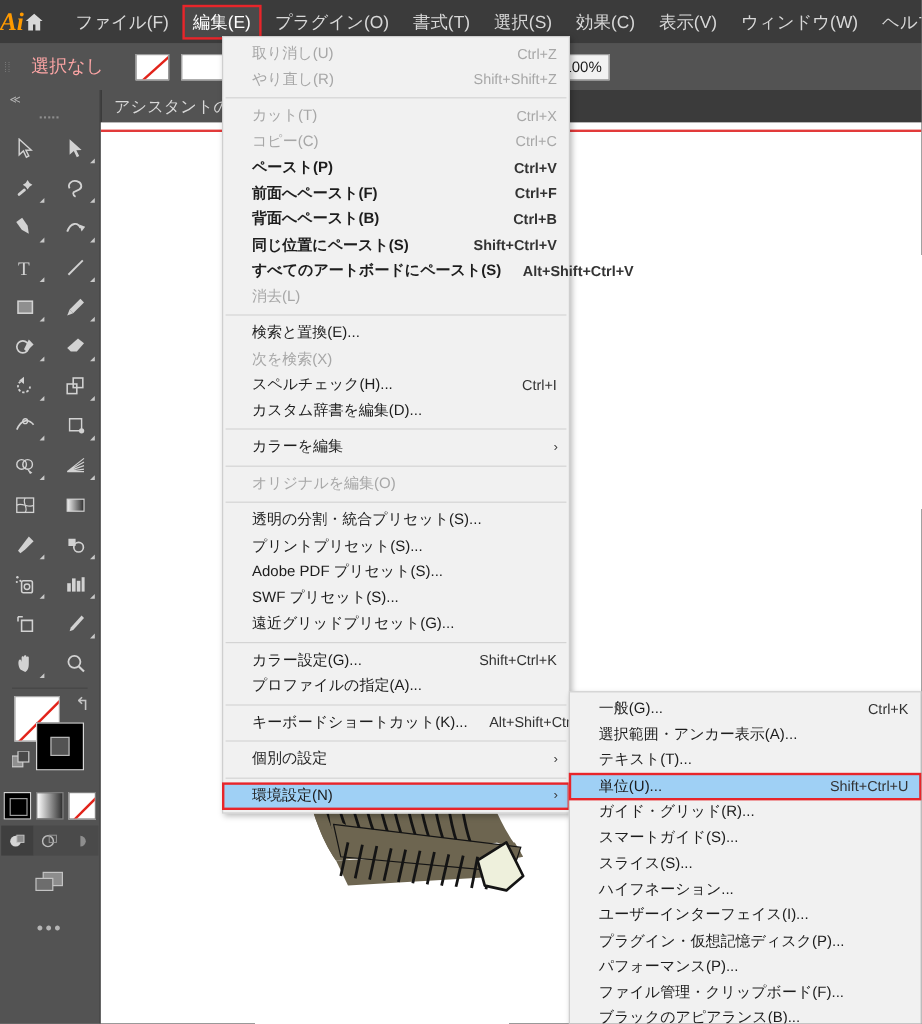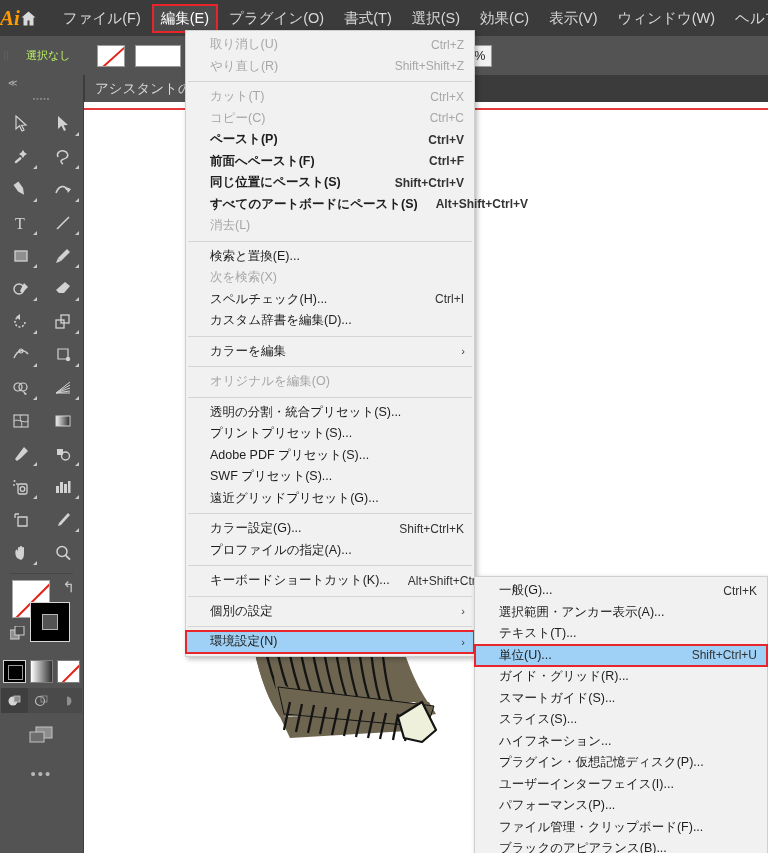--- a/index.html
+++ b/index.html
@@ -47,21 +47,21 @@
     position: absolute; left: 0; top: 36px; width: 768px; height: 39px;
     background: #535353; display: flex; align-items: center;
     color: #d0d0d0; font-size: 13.5px; white-space: nowrap;
     overflow: hidden;
   }
   .opt-grip {
     width: 12px; height: 39px; display: flex; align-items: center;
     justify-content: center; color: #8b8b8b; font-size: 7px;
     letter-spacing: 0; writing-mode: vertical-rl;
   }
-  .opt-label { margin-left: 14px; color: #bef264; font-size: 11px; }
+  .opt-label { margin-left: 14px; color: #fca5a5; font-size: 15px; }
   .opt-swatch {
     width: 28px; height: 22px; background: #ffffff;
     border: 1px solid #9a9a9a; margin-left: 26px; position: relative;
     overflow: hidden;
   }
   .opt-swatch .slash {
     position: absolute; left: -4px; top: 50%; width: 40px; height: 2px;
     background: #e2231a; transform: rotate(-42deg); transform-origin: center;
   }
   .opt-stroke-box {
@@ -575,20 +575,24 @@
     </div>
     <div class="mrow bold">
       <span class="mlabel">ペースト(P)</span>
       <span class="mkey">Ctrl+V</span>
     </div>
     <div class="mrow bold">
       <span class="mlabel">前面へペースト(F)</span>
       <span class="mkey">Ctrl+F</span>
     </div>
     <div class="mrow bold">
+      <span class="mlabel">背面へペースト(B)</span>
+      <span class="mkey">Ctrl+B</span>
+    </div>
+    <div class="mrow bold">
       <span class="mlabel">同じ位置にペースト(S)</span>
       <span class="mkey">Shift+Ctrl+V</span>
     </div>
     <div class="mrow bold">
       <span class="mlabel">すべてのアートボードにペースト(S)</span>
       <span class="mkey">Alt+Shift+Ctrl+V</span>
     </div>
     <div class="mrow disabled">
       <span class="mlabel">消去(L)</span>
       <span class="mkey"></span>
@@ -689,26 +693,26 @@
     <div class="mrow">
       <span class="mlabel">スマートガイド(S)...</span>
     </div>
     <div class="mrow">
       <span class="mlabel">スライス(S)...</span>
     </div>
     <div class="mrow">
       <span class="mlabel">ハイフネーション...</span>
     </div>
     <div class="mrow">
+      <span class="mlabel">ユーザーインターフェイス(I)...</span>
+    </div>
+    <div class="mrow">
       <span class="mlabel">プラグイン・仮想記憶ディスク(P)...</span>
     </div>
     <div class="mrow">
-      <span class="mlabel">ユーザーインターフェイス(I)...</span>
-    </div>
-    <div class="mrow">
       <span class="mlabel">パフォーマンス(P)...</span>
     </div>
     <div class="mrow">
       <span class="mlabel">ファイル管理・クリップボード(F)...</span>
     </div>
     <div class="mrow">
       <span class="mlabel">ブラックのアピアランス(B)...</span>
     </div>
   </div>
 

